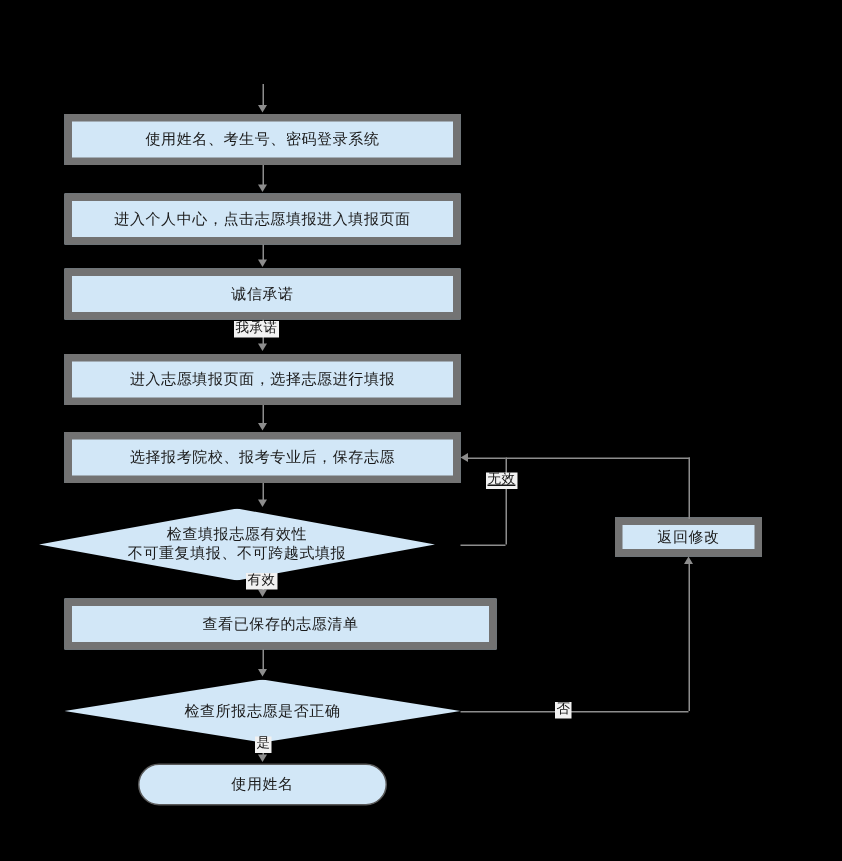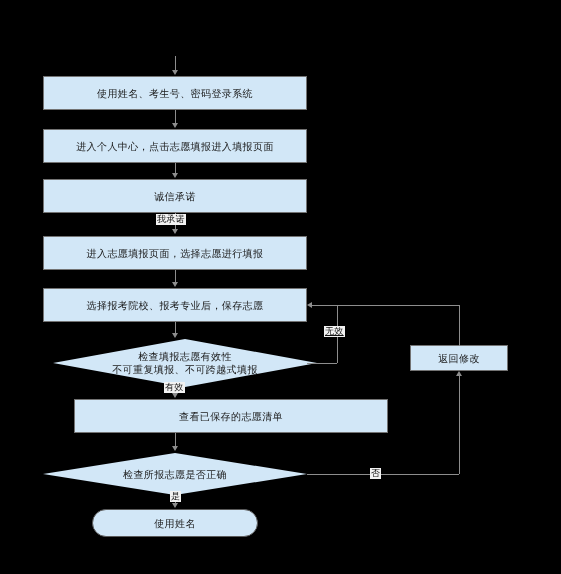--- a/index.html
+++ b/index.html
@@ -27,21 +27,21 @@
     align-items: center;
     justify-content: center;
     text-align: center;
     letter-spacing: 0.4px;
   }
   .node.terminal {
     border-radius: 20px;
     border: 1px solid #5a5a5a;
   }
   .node.process {
-    border: 1px solid #737373;
+    border: 5px solid #737373;
   }
   .node .txt {
     padding: 0 6px;
     white-space: pre-line;
   }
   
   .decision {
     position: absolute;
     box-sizing: border-box;
   }
@@ -124,27 +124,27 @@
   </div>
 
   <div class="node process" style="left:43px; top:288px; width:264px; height:34px;">
     <span class="txt">选择报考院校、报考专业后，保存志愿</span>
   </div>
 
   <div class="node process" style="left:43px; top:236px; width:264px; height:34px;">
     <span class="txt">进入志愿填报页面，选择志愿进行填报</span>
   </div>
 
-  <div class="decision" style="left:53px; top:339px; width:264px; height:48px;">
+  <div class="decision" style="left:26px; top:339px; width:264px; height:48px;">
     <div class="shape"></div>
     <div class="dtxt">检查填报志愿有效性
 不可重复填报、不可跨越式填报</div>
   </div>
 
-  <div class="node process" style="left:43px; top:399px; width:314px; height:34px;margin-left:31px;">
+  <div class="node process" style="left:43px; top:399px; width:288px; height:34px;">
     <span class="txt">查看已保存的志愿清单</span>
   </div>
 
   <div class="decision" style="left:43px; top:453px; width:264px; height:42px;">
     <div class="shape"></div>
     <div class="dtxt">检查所报志愿是否正确</div>
   </div>
 
   <div class="node process" style="left:410px; top:345px; width:98px; height:26px;">
     <span class="txt">返回修改</span>
@@ -170,21 +170,21 @@
   <div class="line v" style="left:175px; top:270px; height:13px;"></div>
   <div class="arrow-down" style="left:172px; top:282px;"></div>
 
   <div class="line v" style="left:175px; top:322px; height:12px;"></div>
   <div class="arrow-down" style="left:172px; top:333px;"></div>
 
   <div class="line h" style="left:307px; top:363px; width:30px;"></div>
   <div class="line v" style="left:337px; top:305px; height:58px;"></div>
   <div class="line h" style="left:312px; top:305px; width:25px;"></div>
   <div class="arrow-left" style="left:307px; top:302px;"></div>
-  <div class="elabel" style="left:324px; top:326px;text-decoration:underline;">无效</div>
+  <div class="elabel" style="left:324px; top:315px;text-decoration:underline;">无效</div>
 
   <div class="line v" style="left:459px; top:305px; height:41px;"></div>
   <div class="line h" style="left:337px; top:305px; width:123px;"></div>
 
   <div class="line v" style="left:175px; top:387px; height:8px;"></div>
   <div class="arrow-down" style="left:172px; top:393px;"></div>
   <div class="elabel" style="left:164px; top:382px;">有效</div>
 
   <div class="line v" style="left:175px; top:433px; height:14px;"></div>
   <div class="arrow-down" style="left:172px; top:446px;"></div>

